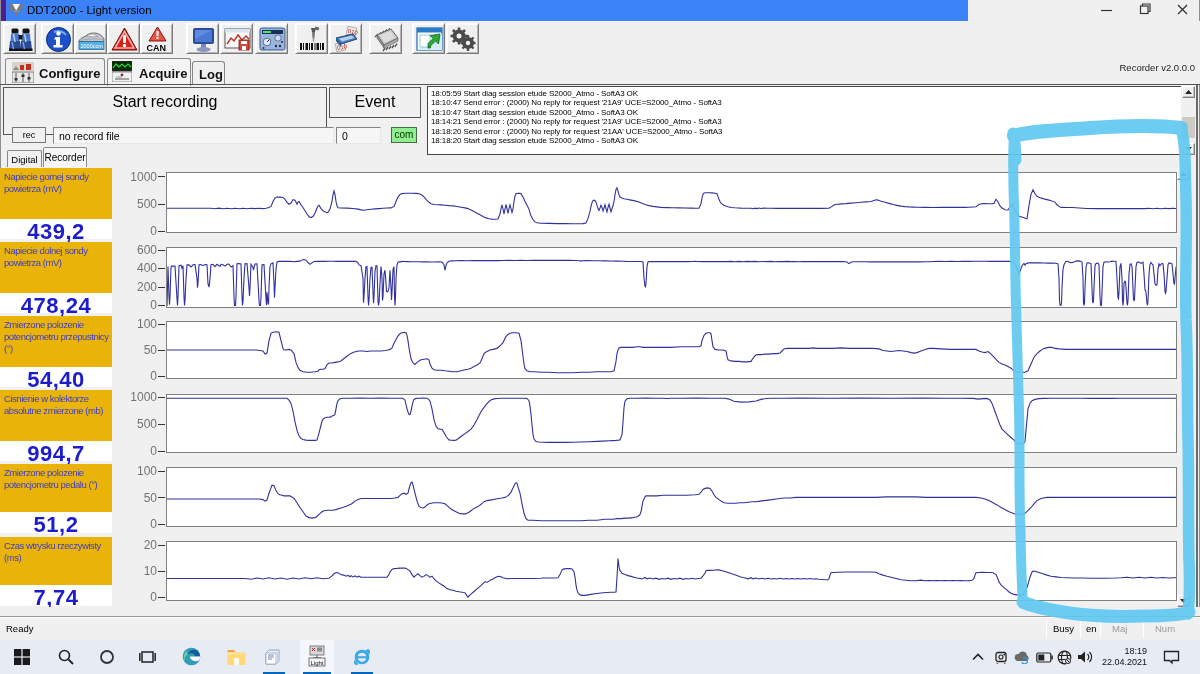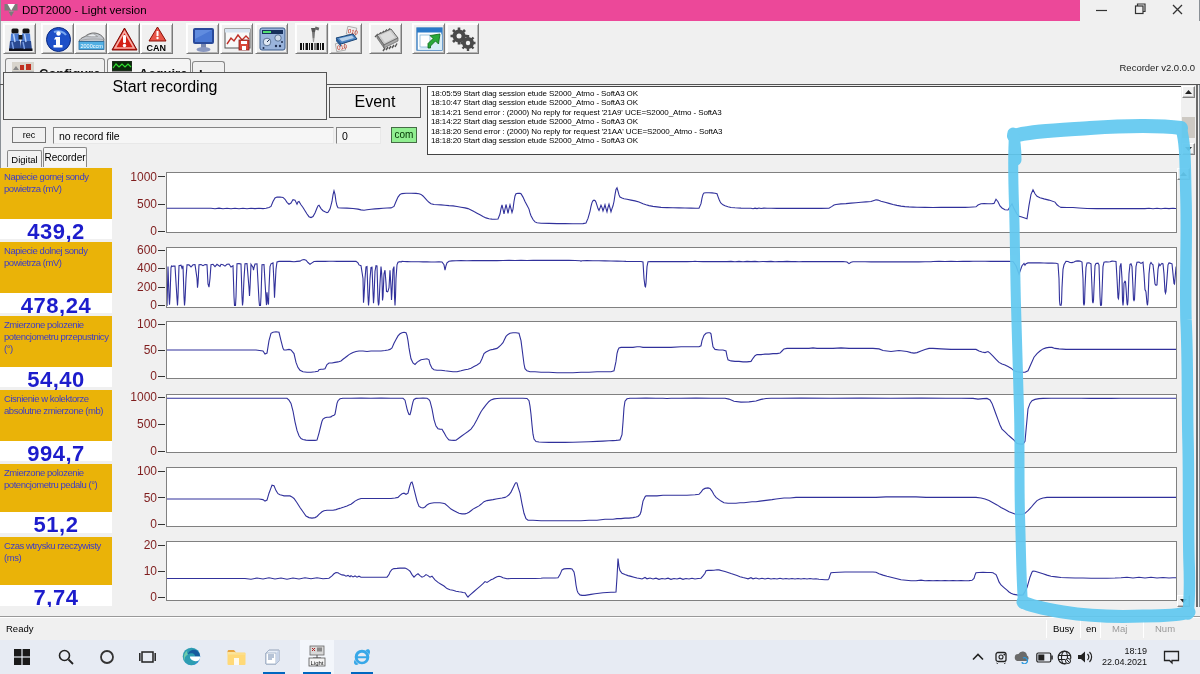--- a/index.html
+++ b/index.html
@@ -1,18 +1,18 @@
 <!DOCTYPE html>
 <html><head><meta charset="utf-8"><style>
 *{margin:0;padding:0;box-sizing:border-box}
 html,body{width:1200px;height:674px;overflow:hidden}
 body{font-family:"Liberation Sans",sans-serif;background:#f0f0f0;position:relative}
 .abs{position:absolute}
 
-#title{position:absolute;left:0;top:0;width:1080px;height:21px;background:#ec4899;border-left:1px solid #4c1d95}
+#title{position:absolute;left:0;top:0;width:968px;height:21px;background:#3b82f6;border-left:6px solid #4c1d95}
 #title .txt{position:absolute;left:21px;top:4px;font-size:11.5px;color:#000}
 
 #toolbar{position:absolute;left:0;top:21px;width:1200px;height:36px;background:#f0f0f0;border-left:1px solid #9aa0a6}
 .tbtn{position:absolute;top:2px;width:33px;height:31px;background:#f0f0f0;border:1px solid;border-color:#ffffff #7a7a7a #7a7a7a #ffffff;box-shadow:inset 1px 1px 0 #fdfdfd, inset -1px -1px 0 #b5b5b5}
 .tbtn svg{position:absolute;left:3px;top:2px}
 
 #tabrow{position:absolute;left:0;top:57px;width:1200px;height:28px;background:#f0f0f0;border-left:1px solid #9aa0a6}
 .mtab{position:absolute;top:1px;height:27px;background:#f0f0f0;border:1px solid #888;border-bottom:none;border-radius:3px 3px 0 0;font-size:13px;font-weight:bold;color:#111}
 .mtab .cap{position:absolute;top:6px}
 #recver{position:absolute;right:5px;top:5px;font-size:9.5px;color:#222}
@@ -27,21 +27,21 @@
 #recbtn{position:absolute;left:12px;top:127px;width:34px;height:16px;background:#f0f0f0;border:1px solid #777;font-size:9px;text-align:center;line-height:14px}
 .field{position:absolute;top:127px;height:17px;background:#f6f6f6;border:1px solid;border-color:#848484 #e8e8e8 #e8e8e8 #848484;font-size:10.5px;color:#000;padding:2px 0 0 5px}
 #combox{position:absolute;left:391px;top:127px;width:26px;height:16px;background:#90ee90;border:1px solid #456b45;font-size:10px;text-align:center;line-height:14px;color:#003300}
 
 .stab{position:absolute;background:#f0f0f0;border:1px solid #888;border-bottom:none;border-radius:2px 2px 0 0;font-size:10px;color:#000;text-align:center}
 
 #chartbg{position:absolute;left:0;top:168px;width:1196px;height:439px;background:#f0f0f0}
 .lblg{position:absolute;left:0;width:112px;background:#eab308;color:#3c3cc8;font-size:9.5px;letter-spacing:-0.45px;line-height:12px;padding:3px 1px 0 4px}
 .lblw{position:absolute;left:0;width:112px;background:#ffffff;color:#1c1ccc;font-size:22px;letter-spacing:0.5px;font-weight:bold;text-align:center;padding-top:0px}
 .yaxis{position:absolute;left:112px;width:54px}
-.yl{position:absolute;right:9px;font-size:12px;color:#7f1d1d;text-align:right}
+.yl{position:absolute;right:9px;font-size:12px;color:#737373;text-align:right}
 .tick{position:absolute;right:1px;width:7px;height:1px;background:#333}
 .plot{position:absolute;left:166px;width:1011px;background:#fff;border:1px solid #808080;overflow:hidden}
 
 #cvsb{position:absolute;left:1177px;top:168px;width:13px;height:439px;background:#f0f0f0}
 
 #botband{position:absolute;left:0;top:607px;width:1200px;height:10px;background:#f0f0f0;border-bottom:1px solid #999}
 #statusbar{position:absolute;left:0;top:617px;width:1200px;height:23px;background:#f0f0f0;border-top:1px solid #fff}
 .stxt{position:absolute;top:5px;font-size:9.5px;color:#000}
 .sdiv{position:absolute;top:2px;width:1px;height:18px;background:#b0b0b0;border-right:1px solid #fff}
 
@@ -247,27 +247,27 @@
         <path d="M4 16 h6" stroke="#888" stroke-width="0.8"></path>
       </svg>
    <span class="cap" style="left:31px;top:7px">Acquire</span>
  </div>
  <div class="mtab" style="left:191px;width:33px;height:24px;top:4px">
    <span class="cap" style="left:6px;top:5px">Log</span>
  </div>
  <div id="recver">Recorder v2.0.0.0</div>
 </div>
 <div id="tabline"></div>
-<div class="cbtn" style="left:3px;top:72px;width:324px;height:48px;border-color:#555;padding-top:5px">Start recording</div>
+<div class="cbtn" style="left:3px;top:87px;width:324px;height:48px;border-color:#555;padding-top:5px">Start recording</div>
 <div class="cbtn" style="left:329px;top:87px;width:92px;height:31px;border-color:#555;padding-top:5px">Event</div>
 <div id="logbox">
     <div class="ll">18:05:59 Start diag session etude S2000_Atmo - SoftA3 OK</div>
+    <div class="ll">18:10:47 Send error : (2000) No reply for request '21A9' UCE=S2000_Atmo - SoftA3</div>
     <div class="ll">18:10:47 Start diag session etude S2000_Atmo - SoftA3 OK</div>
     <div class="ll">18:14:21 Send error : (2000) No reply for request '21A9' UCE=S2000_Atmo - SoftA3</div>
-    <div class="ll">18:14:22 Start diag session etude S2000_Atmo - SoftA3 OK</div>
     <div class="ll">18:18:20 Send error : (2000) No reply for request '21AA' UCE=S2000_Atmo - SoftA3</div>
     <div class="ll">18:18:20 Start diag session etude S2000_Atmo - SoftA3 OK</div>
   </div>
 
 <div class="sb" style="left:1182px;top:86px;width:13px;height:69px">
  <div class="sbtn" style="left:0;top:0;width:13px;height:12px"></div>
  <svg class="abs" style="left:3px;top:4px" width="7" height="4">
       <path d="M3.5 0 L7 4 L0 4 Z" fill="#222"></path>
     </svg>
  <div style="position:absolute;left:0;top:31px;width:13px;height:21px;background:#cdc9c3"></div>

